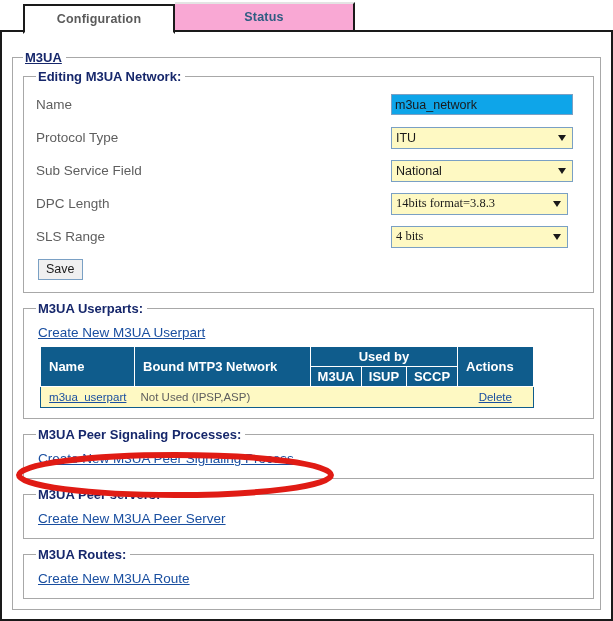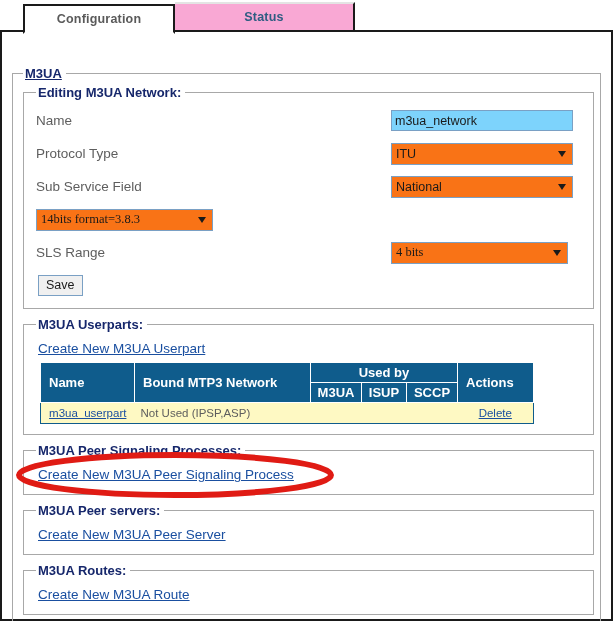--- a/index.html
+++ b/index.html
@@ -68,21 +68,21 @@
   }
 
   
   .page-body {
     position: relative;
     box-sizing: border-box;
     height: 589px;
     border-left: 2px solid #1a1a1a;
     border-right: 2px solid #1a1a1a;
     border-bottom: 2px solid #1a1a1a;
-    padding: 34px 10px 10px 10px;
+    padding: 18px 10px 10px 10px;
   }
 
   
   fieldset {
     border: 1px solid #a8a8a8;
     border-radius: 0;
     margin: 0;
     padding: 6px 8px 8px 12px;
   }
   legend {
@@ -108,34 +108,34 @@
   .form-label {
     width: 355px;
     color: #5e5e5e;
     font-size: 13.5px;
   }
   .txt-input {
     box-sizing: border-box;
     width: 182px;
     height: 21px;
     border: 1px solid #7aa0c4;
-    background: #7dd3fc;
+    background: #0ea5e9;
     font-family: "Liberation Sans", sans-serif;
     font-size: 12.5px;
     color: #1a1a1a;
     padding: 0 3px;
     outline: none;
   }
   .sel {
     position: relative;
     box-sizing: border-box;
     width: 182px;
     height: 22px;
     border: 1px solid #7aa0c4;
-    background: #f97316;
+    background: #fef9c3;
     display: flex;
     align-items: center;
     padding: 0 4px;
     font-size: 12.5px;
     color: #1a1a1a;
   }
   .sel.narrow { width: 177px; font-family: Liberation Serif, serif; }
   .sel .arrow {
     position: absolute;
     right: 6px;
@@ -249,20 +249,21 @@
 
       <div class="form-row">
         <div class="form-label">Sub Service Field</div>
         <div class="sel">
           <span>National</span>
           <span class="arrow"></span>
         </div>
       </div>
 
       <div class="form-row">
+        <div class="form-label">DPC Length</div>
         <div class="sel narrow">
           <span>14bits format=3.8.3</span>
           <span class="arrow"></span>
         </div>
       </div>
 
       <div class="form-row">
         <div class="form-label">SLS Range</div>
         <div class="sel narrow">
           <span>4 bits</span>

